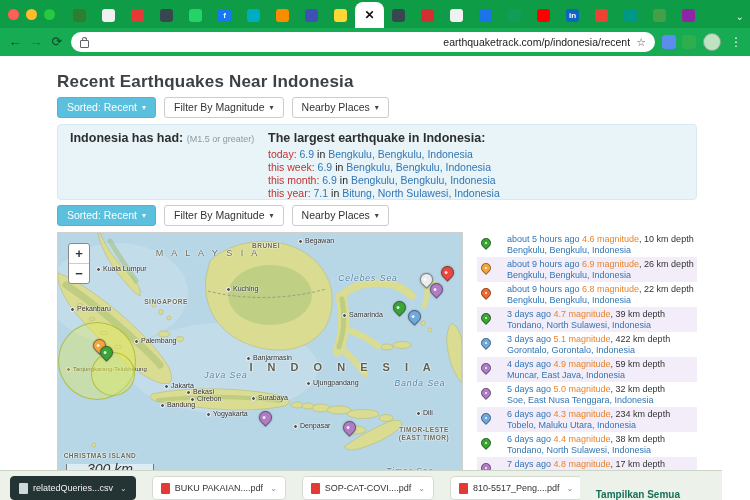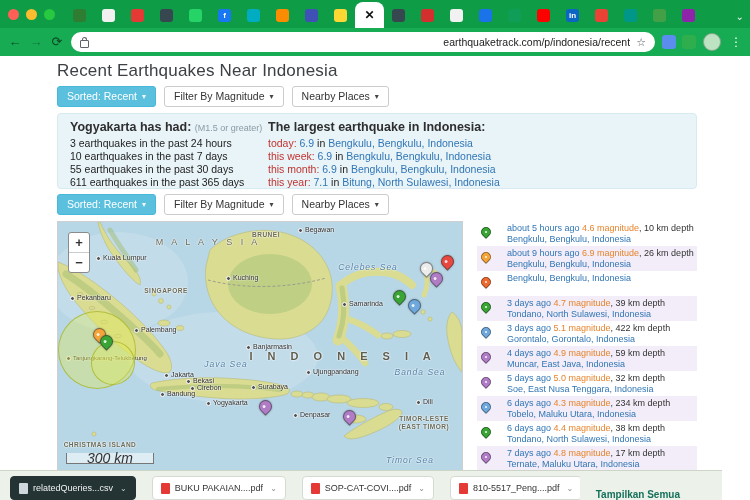--- a/index.html
+++ b/index.html
@@ -22,21 +22,21 @@
   .lock:before{content:'';position:absolute;top:-4px;left:1px;width:3px;height:3px;border:1px solid #5f6368;border-bottom:none;border-radius:3px 3px 0 0;}
   .url{font-size:10.5px;color:#202124;flex:1;white-space:nowrap;overflow:hidden;}
   .star{color:#5f6368;font-size:11px;flex:none;}
   .exts{display:flex;gap:6px;align-items:center;}
   .ext{width:14px;height:14px;border-radius:3px;display:inline-block;}
   .avatar{width:16px;height:16px;border-radius:50%;background:#bde3c3;border:1px solid rgba(0,0,0,.25);display:inline-block;}
   .menu-dots{color:#fff;font-size:12px;margin-left:2px;}
   
   .page{position:relative;width:750px;height:414px;background:#fff;overflow:hidden;}
   .content{position:absolute;left:57px;top:0;width:640px;}
-  .title{margin:5px 0 0;font-size:17px;font-weight:400;color:#3c4146;letter-spacing:.2px;}
+  .title{margin:16px 0 0;font-size:17px;font-weight:700;color:#3c4146;letter-spacing:.2px;}
   .btnrow{display:flex;gap:8px;margin-top:5px;}
   .btn{display:inline-flex;align-items:center;gap:5px;font-size:10.5px;padding:3px 9px;border-radius:3px;border:1px solid #ccc;background:#fff;color:#333;line-height:13px;font-family:inherit;cursor:pointer;}
   .btn.info{background:#5bc0de;border-color:#46b8da;color:#fff;}
   .btn .caret{font-size:8px;opacity:.9;}
   .summary{display:flex;margin-top:6px;background:#e9f4f9;border:1px solid #d7eaf2;border-radius:4px;padding:6px 12px;box-sizing:border-box;height:76px;overflow:hidden;}
   .sum-left{width:198px;flex:none;}
   .sum-right{flex:1;min-width:0;}
   .sum-h{font-size:12.5px;font-weight:bold;color:#2e2e2e;margin:0 0 3px;}
   .sum-note{font-size:9px;color:#8a9aa3;font-weight:normal;}
   .sum-item,.sum-line{font-size:10.5px;color:#222;line-height:13px;white-space:nowrap;}
@@ -200,29 +200,23 @@
         </button>
         <button class="btn ">
           <span>Nearby Places</span>
           <span class="caret">▾</span>
         </button>
       </div>
 
     <div class="summary">
       <div class="sum-left">
         <div class="sum-h">
-          <span>Yogyakarta has had:</span>
+          <span>Indonesia has had:</span>
           <span class="sum-note">(M1.5 or greater)</span>
         </div>
-        <div>
-            <div class="sum-item">3 earthquakes in the past 24 hours</div>
-            <div class="sum-item">10 earthquakes in the past 7 days</div>
-            <div class="sum-item">55 earthquakes in the past 30 days</div>
-            <div class="sum-item">611 earthquakes in the past 365 days</div>
-          </div>
       </div>
       <div class="sum-right">
         <div class="sum-h">The largest earthquake in Indonesia:</div>
         <div>
             <div class="sum-line"><span class="period">today: </span><a class="link">6.9</a> in <a class="link">Bengkulu, Bengkulu, Indonesia</a></div>
             <div class="sum-line"><span class="period">this week: </span><a class="link">6.9</a> in <a class="link">Bengkulu, Bengkulu, Indonesia</a></div>
             <div class="sum-line"><span class="period">this month: </span><a class="link">6.9</a> in <a class="link">Bengkulu, Bengkulu, Indonesia</a></div>
             <div class="sum-line"><span class="period">this year: </span><a class="link">7.1</a> in <a class="link">Bitung, North Sulawesi, Indonesia</a></div>
           </div>
       </div>
@@ -368,20 +362,21 @@
             <div class="q-text">
               <div><a class="link">about 9 hours ago</a><span class="q-mag"> 6.9 magnitude</span><span class="q-depth">, 26 km depth</span></div>
               <div><a class="link">Bengkulu, Bengkulu, Indonesia</a></div>
             </div>
           </div>
           <div class="quake-row">
             <span class="lpin-wrap">
               <span class="lpin" style="background: rgb(239, 106, 47);"></span>
             </span>
             <div class="q-text">
+              <div><a class="link">about 9 hours ago</a><span class="q-mag"> 6.8 magnitude</span><span class="q-depth">, 22 km depth</span></div>
               <div><a class="link">Bengkulu, Bengkulu, Indonesia</a></div>
             </div>
           </div>
           <div class="quake-row">
             <span class="lpin-wrap">
               <span class="lpin" style="background: rgb(58, 165, 53);"></span>
             </span>
             <div class="q-text">
               <div><a class="link">3 days ago</a><span class="q-mag"> 4.7 magnitude</span><span class="q-depth">, 39 km depth</span></div>
               <div><a class="link">Tondano, North Sulawesi, Indonesia</a></div>

